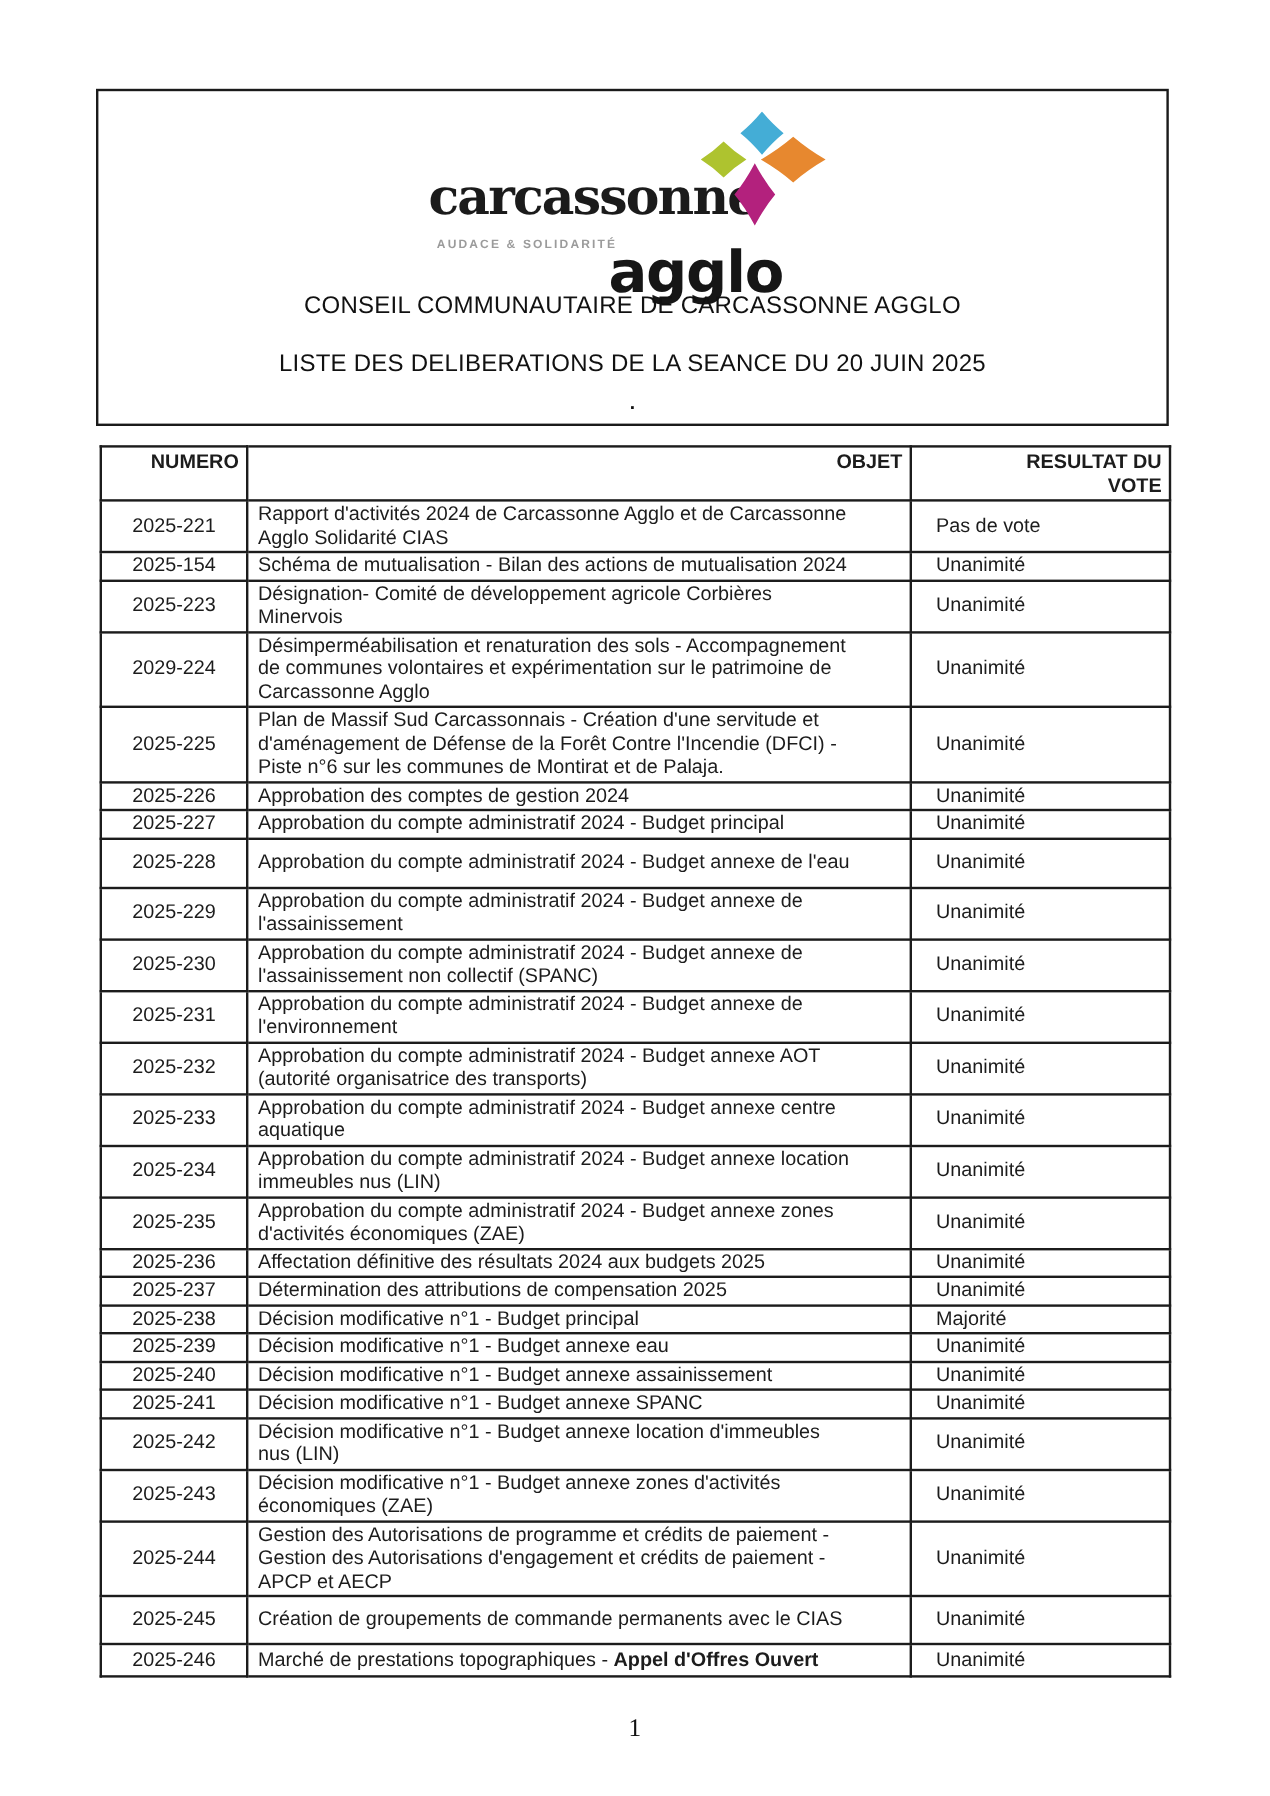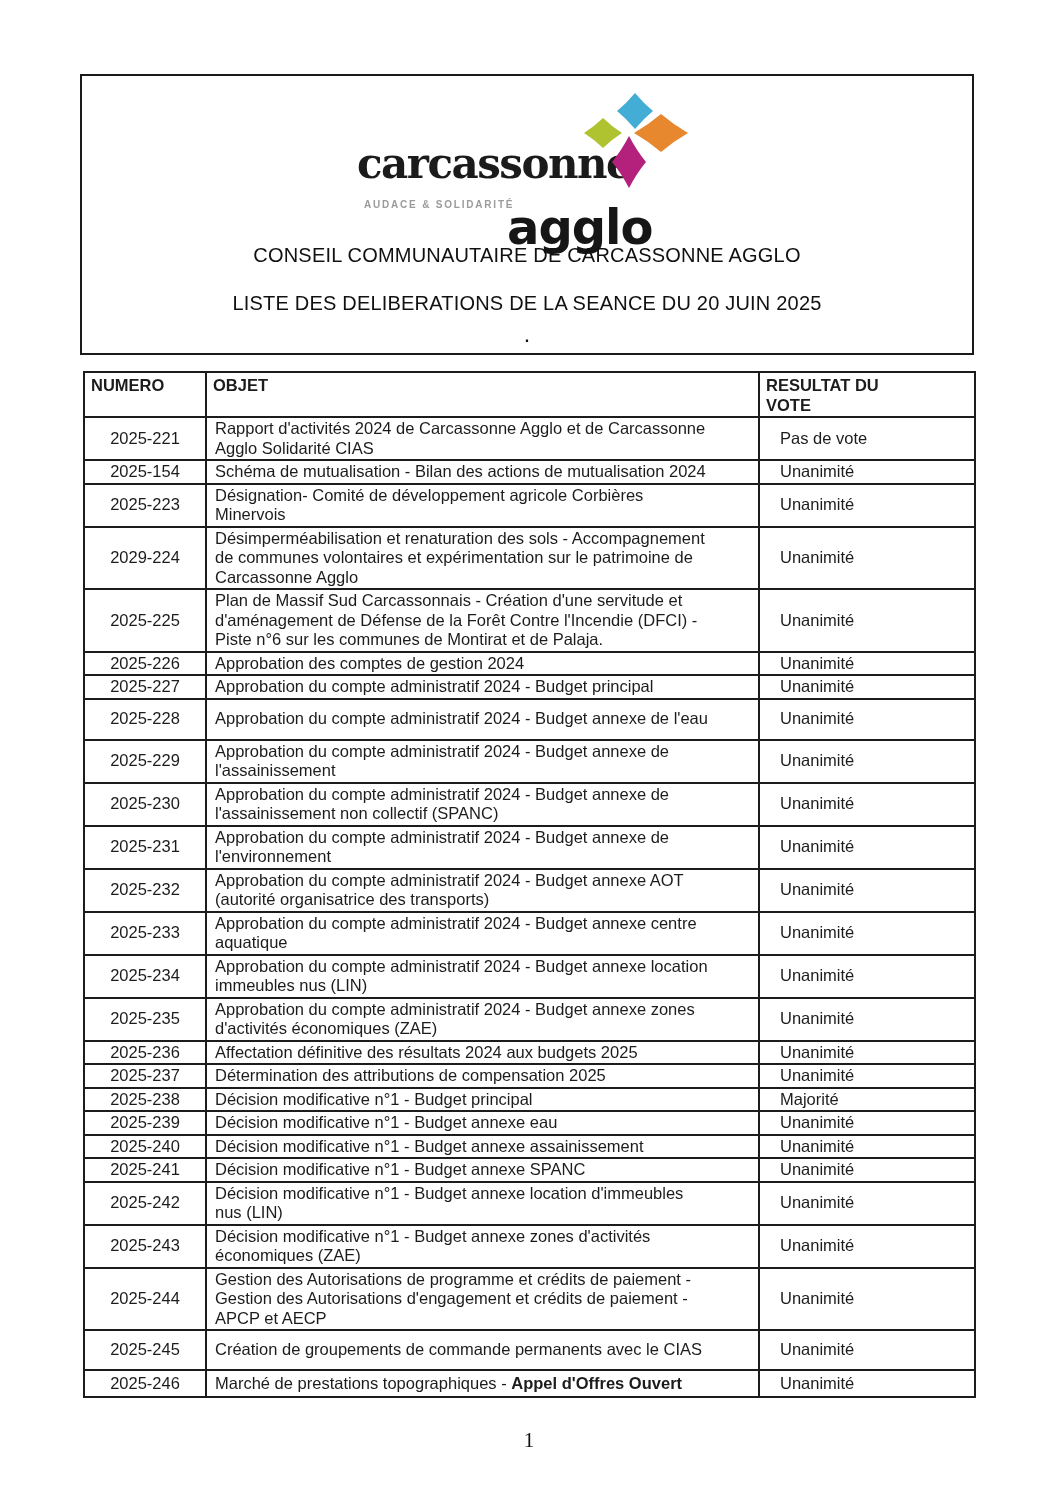--- a/index.html
+++ b/index.html
@@ -49,21 +49,21 @@
   }
 
   
   table.delib {
     margin:16px 0 0 83px; width:891px;
     border-collapse:collapse; table-layout:fixed;
     font-size:16.5px; line-height:19.5px; color:#1c1c1c;
   }
   .delib th, .delib td { border:2px solid #1c1c1c; padding:1px 6px; }
   .delib th {
-    font-weight:bold; text-align:left; vertical-align:top; padding-top:3px;
+    font-weight:bold; text-align:right; vertical-align:top; padding-top:3px;
   }
   .delib th .wrap-narrow { display:inline-block; max-width:135px; }
   .delib td.numero  { text-align:center; vertical-align:middle; }
   .delib td.objet   { text-align:left;  vertical-align:middle; white-space:pre-line; padding-left:8px; padding-right:4px; }
   .delib td.vote    { text-align:left; vertical-align:middle;padding-left:20px; }
   
   .delib tbody tr:nth-child(8) td  { height:41px;margin-left:29px; }
   .delib tbody tr:nth-child(25) td { height:40px; }
   .delib tbody tr:nth-child(26) td { height:27px; }
 

